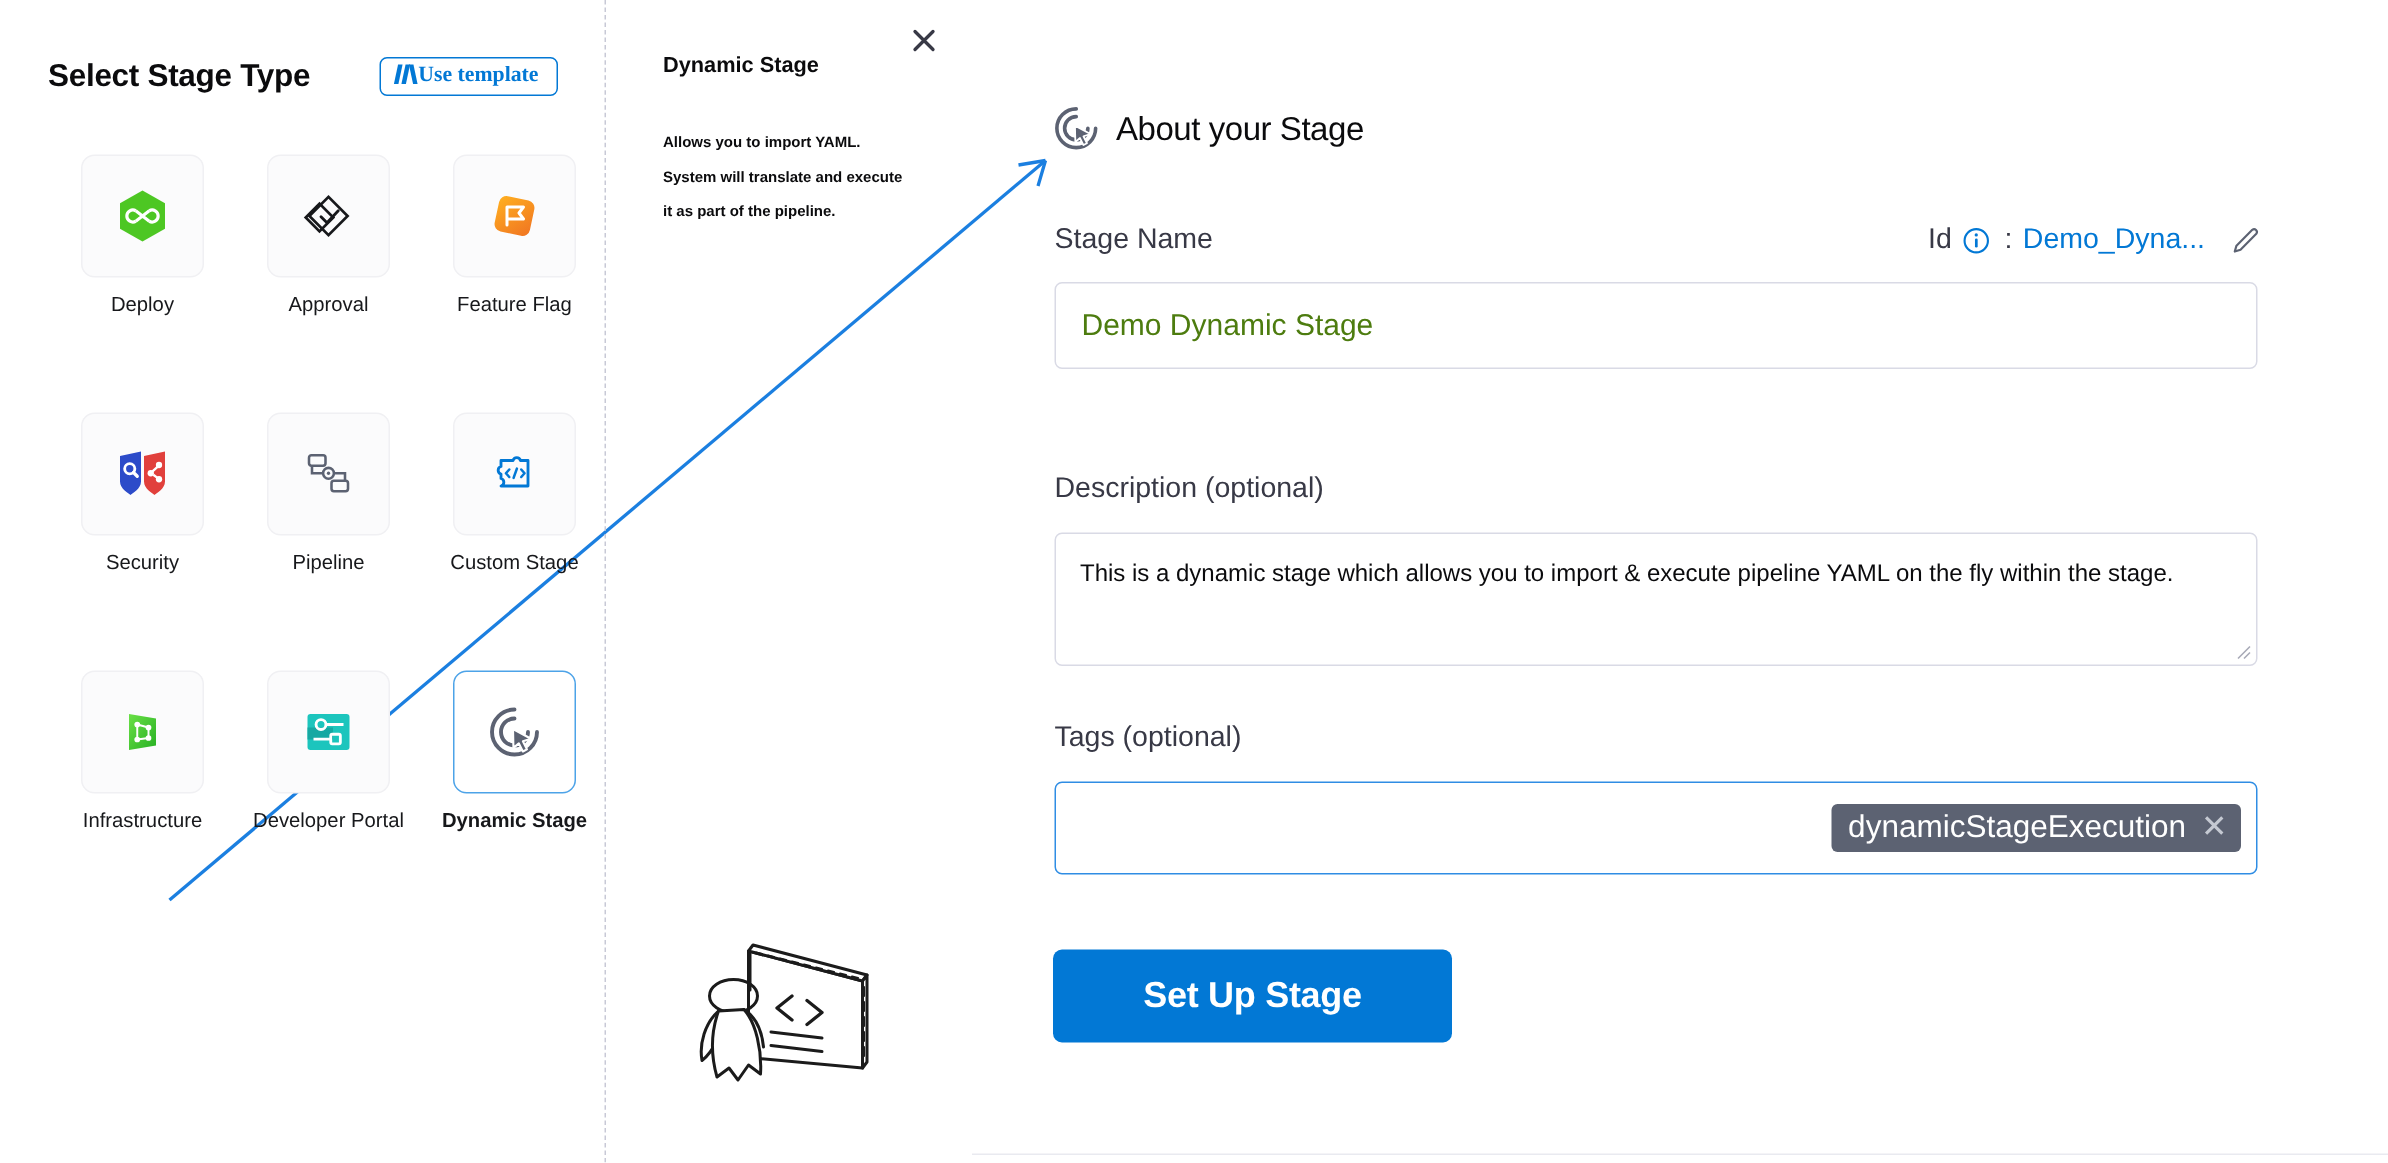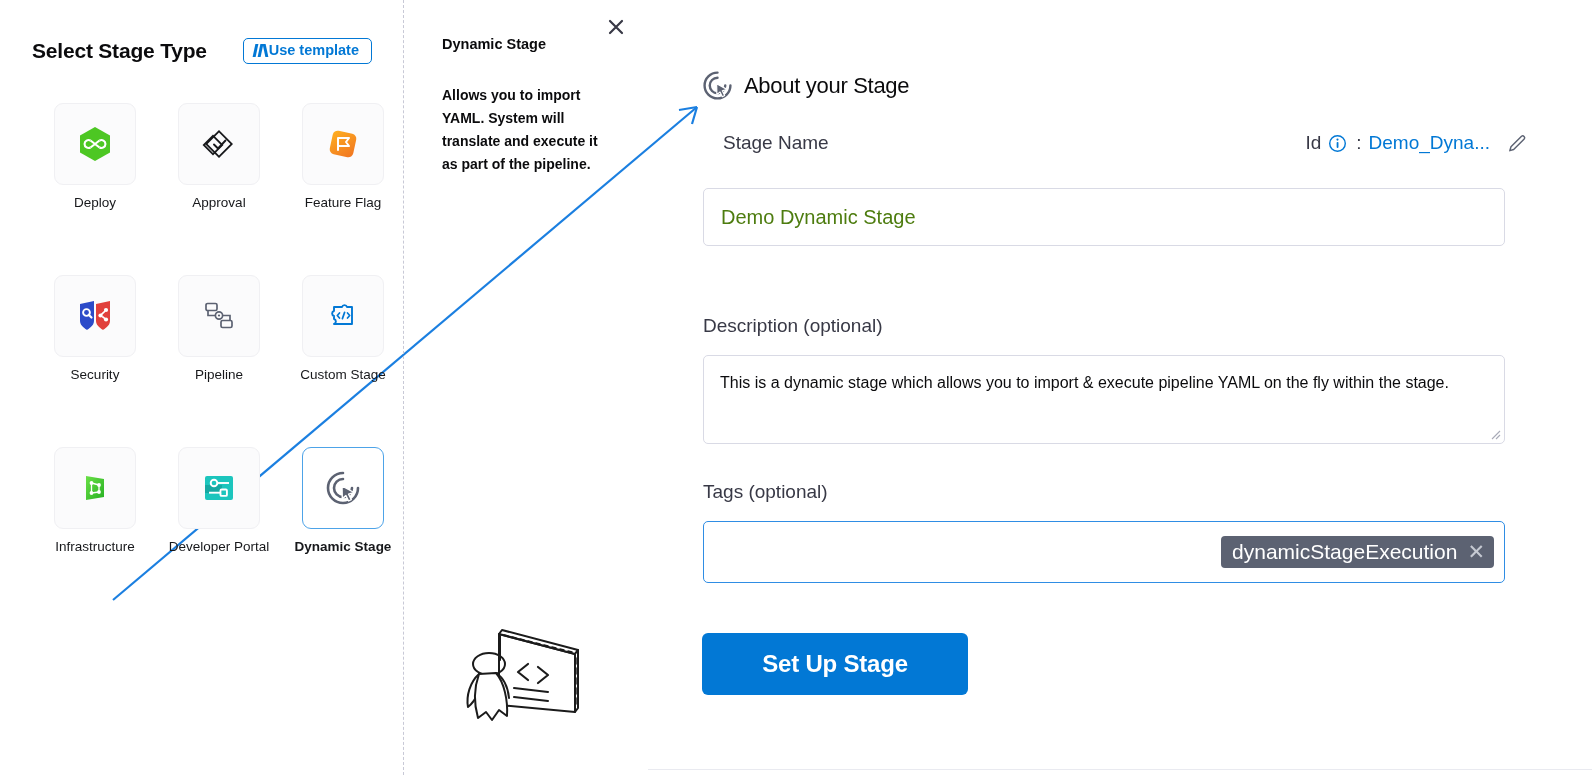--- a/index.html
+++ b/index.html
@@ -23,27 +23,28 @@
   .left-panel{position:absolute;left:0;top:0;width:403px;height:775px;}
   .left-head{
     position:absolute;left:32px;top:36px;width:340px;height:30px;
     display:flex;align-items:center;justify-content:space-between;
   }
   .panel-title{
     font-size:21px;font-weight:bold;color:#0b0b0d;letter-spacing:-.2px;
     white-space:nowrap;
   }
   .use-template{
-    display:inline-flex;align-items:center;gap:0;
+    display:inline-flex;align-items:flex-start;gap:0;
     border:1px solid #0278d5;border-radius:5px;
     background:#ffffff;color:#0278d5;
     font-size:14.5px;font-weight:bold;
     padding:4px 12px 5px 10px;
     cursor:pointer;line-height:1;
     white-space:nowrap;
+    font-family:Liberation Serif, serif;
   }
   .tpl-ico{display:inline-block;width:15px;height:13px;position:relative;}
   .tpl-ico i{position:absolute;top:0;width:2.6px;height:13px;background:#0278d5;display:block;}
   .tpl-ico i:nth-child(1){left:0;transform:skewX(-12deg);}
   .tpl-ico i:nth-child(2){left:5px;transform:skewX(-12deg);}
   .tpl-ico i:nth-child(3){left:10px;transform:skewX(12deg);}
 
   .grid{
     position:absolute;left:33px;top:103px;
     width:340px;
@@ -69,39 +70,39 @@
   .ic{display:block;}
 
   
   .mid-panel{position:absolute;left:404px;top:0;width:236px;height:775px;}
   .mid-title{
     position:absolute;left:38px;top:36px;
     font-size:14.5px;font-weight:bold;color:#0b0b0d;white-space:nowrap;
   }
   .mid-desc{
     position:absolute;left:38px;top:84px;width:160px;
-    font-size:14px;line-height:23px;font-weight:bold;color:#0b0b0d;
+    font-size:10px;line-height:23px;font-weight:bold;color:#0b0b0d;
   }
   .mid-illus{position:absolute;left:48px;top:612px;}
 
   .close-btn{
     position:absolute;left:604px;top:15px;width:24px;height:24px;
     display:flex;align-items:center;justify-content:center;cursor:pointer;
   }
 
   
   .right-panel{position:absolute;left:640px;top:0;width:952px;height:775px;}
   .about-row{
     position:absolute;left:62px;top:70px;display:flex;align-items:center;gap:11px;
   }
   .about-title{font-size:22px;font-weight:normal;color:#0b0b0d;letter-spacing:-.3px;}
 
   .field-header{
-    position:absolute;left:63px;top:128px;width:806px;height:30px;
-    display:flex;align-items:center;justify-content:space-between;margin-left:20px;
+    position:absolute;left:63px;top:145px;width:806px;height:30px;
+    display:flex;align-items:center;justify-content:space-between;
   }
   .field-label{font-size:19px;color:#383946;}
   .id-group{display:flex;align-items:center;gap:7px;}
   .id-text{font-size:19px;color:#383946;}
   .id-colon{font-size:19px;color:#383946;margin-left:2px;}
   .id-value{
     font-size:19px;color:#0278d5;max-width:175px;white-space:nowrap;overflow:hidden;
   }
   .pencil{margin-left:9px;cursor:pointer;display:flex;align-items:center;}
   .input-box{

